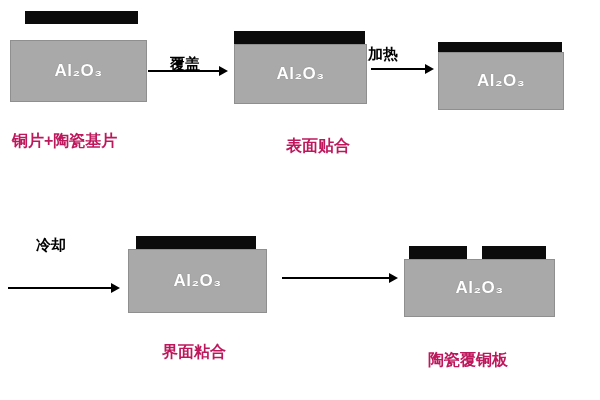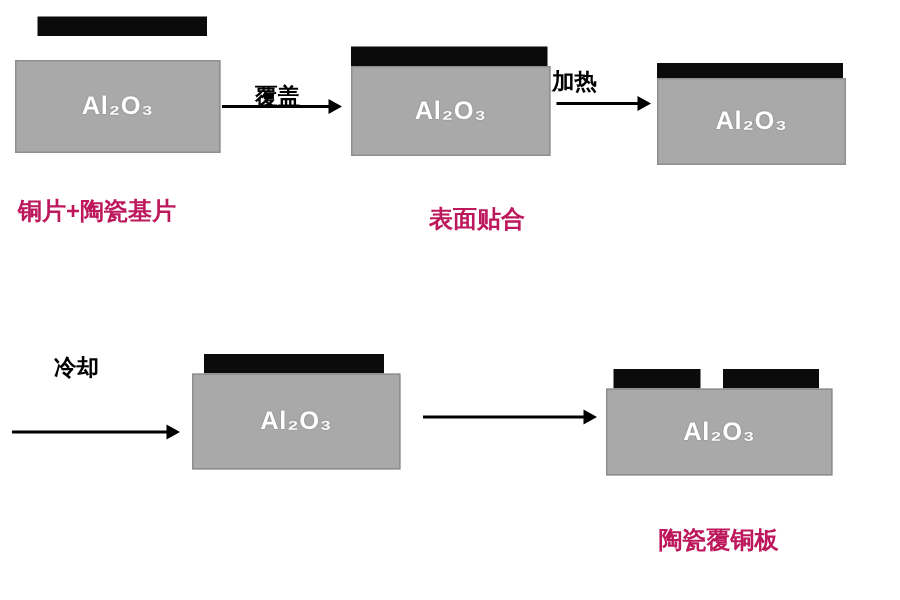--- a/index.html
+++ b/index.html
@@ -90,26 +90,27 @@
   <div class="arrow-label" style="left:36px;top:236px;">冷却</div>
   <div class="arrow" style="left:8px;top:287px;width:112px;">
     <div class="arrow-line"></div>
     <div class="arrow-head"></div>
   </div>
 
   <div class="copper" style="left:136px;top:236px;width:120px;height:13px;"></div>
   <div class="ceramic" style="left:128px;top:249px;width:137px;height:62px;">
     <span class="mat-label">Al₂O₃</span>
   </div>
+  <div class="caption" style="left:162px;top:342px;">界面粘合</div>
 
   <div class="arrow" style="left:282px;top:277px;width:116px;">
     <div class="arrow-line"></div>
     <div class="arrow-head"></div>
   </div>
 
   <div class="copper" style="left:409px;top:246px;width:58px;height:13px;"></div>
   <div class="copper" style="left:482px;top:246px;width:64px;height:13px;"></div>
   <div class="ceramic" style="left:404px;top:259px;width:149px;height:56px;">
     <span class="mat-label">Al₂O₃</span>
   </div>
-  <div class="caption" style="left:428px;top:350px;margin-left:11px;">陶瓷覆铜板</div>
+  <div class="caption" style="left:428px;top:350px;">陶瓷覆铜板</div>
 
 </div>
 
 </body></html>

